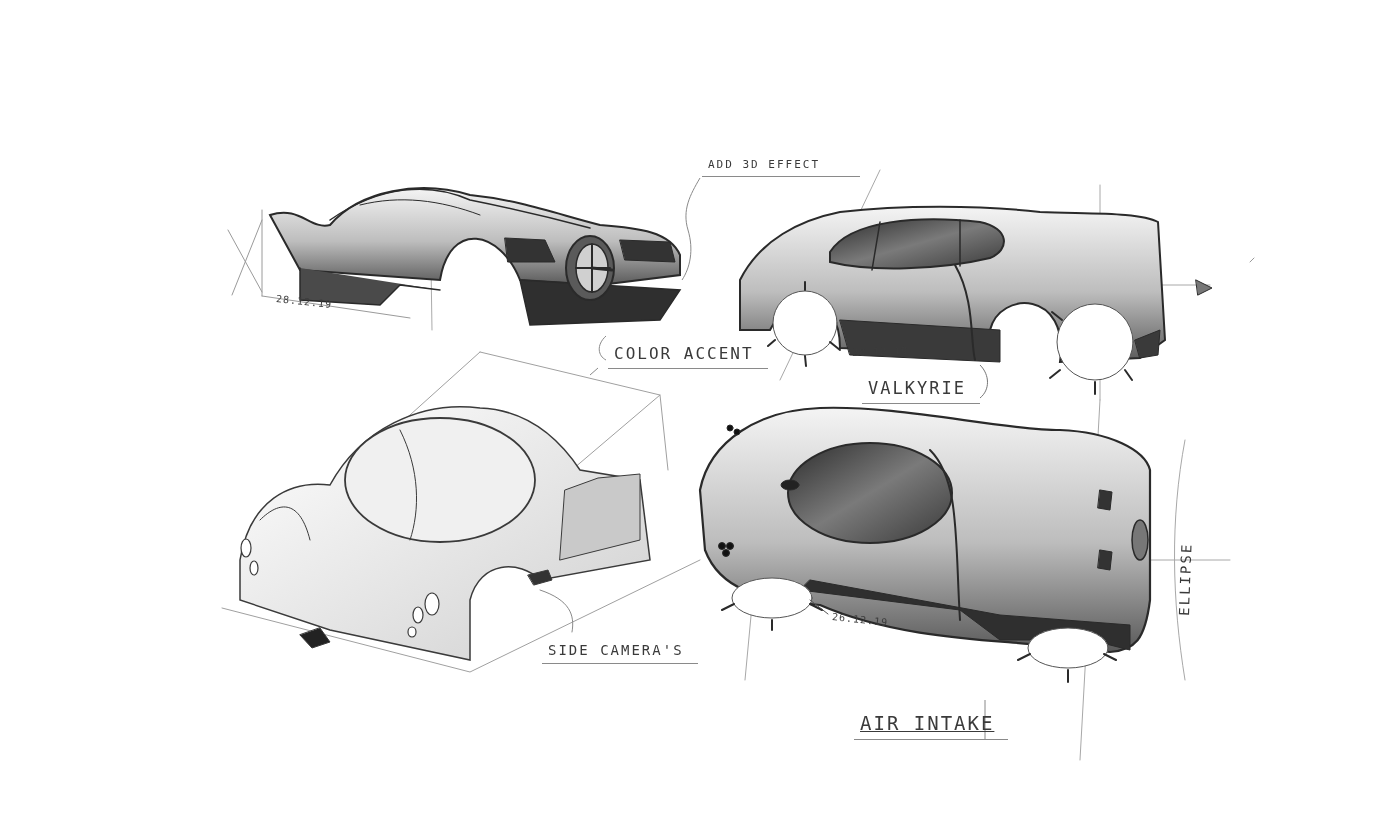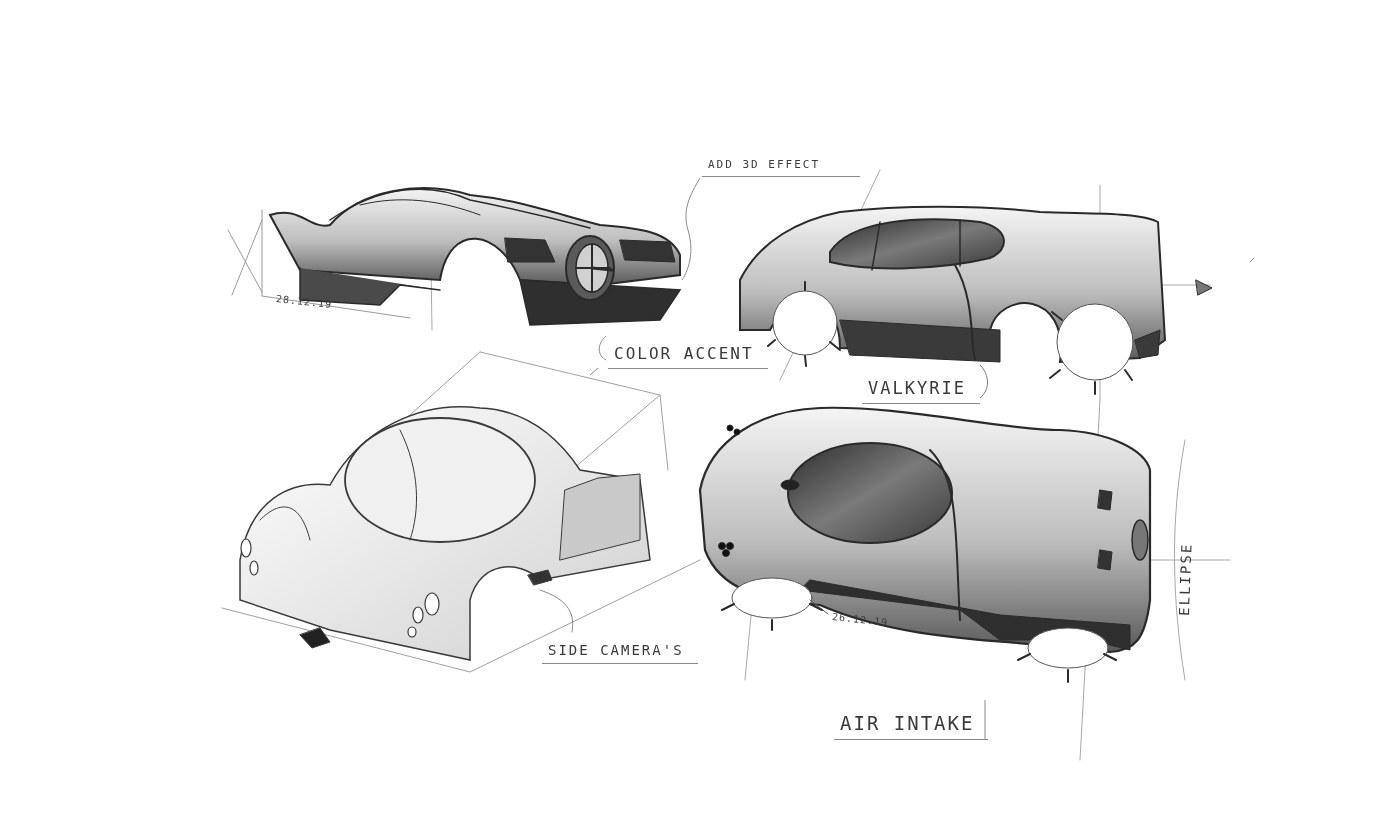--- a/index.html
+++ b/index.html
@@ -169,21 +169,21 @@
   <div class="label" style="left:868px; top:378px; font-size:17px;">
     <span>VALKYRIE</span>
     <span class="underline"></span>
   </div>
 
   <div class="label" style="left:548px; top:642px; font-size:14px;">
     <span>SIDE CAMERA'S</span>
     <span class="underline"></span>
   </div>
 
-  <div class="label" style="left:840px; top:712px; font-size:19px;">
+  <div class="label" style="left:860px; top:712px; font-size:19px;text-decoration:underline;">
     <span>AIR INTAKE</span>
     <span class="underline"></span>
   </div>
 
   <div class="label" style="left:1192px; top:600px; font-size:14px; transform: rotate(-88deg);">
     <span>ELLIPSE</span>
   </div>
 
   <div class="date" style="left:276px; top:296px;">28.12.19</div>
   <div class="date" style="left:852px; top:346px; transform: rotate(-2deg);">28.12.19</div>

